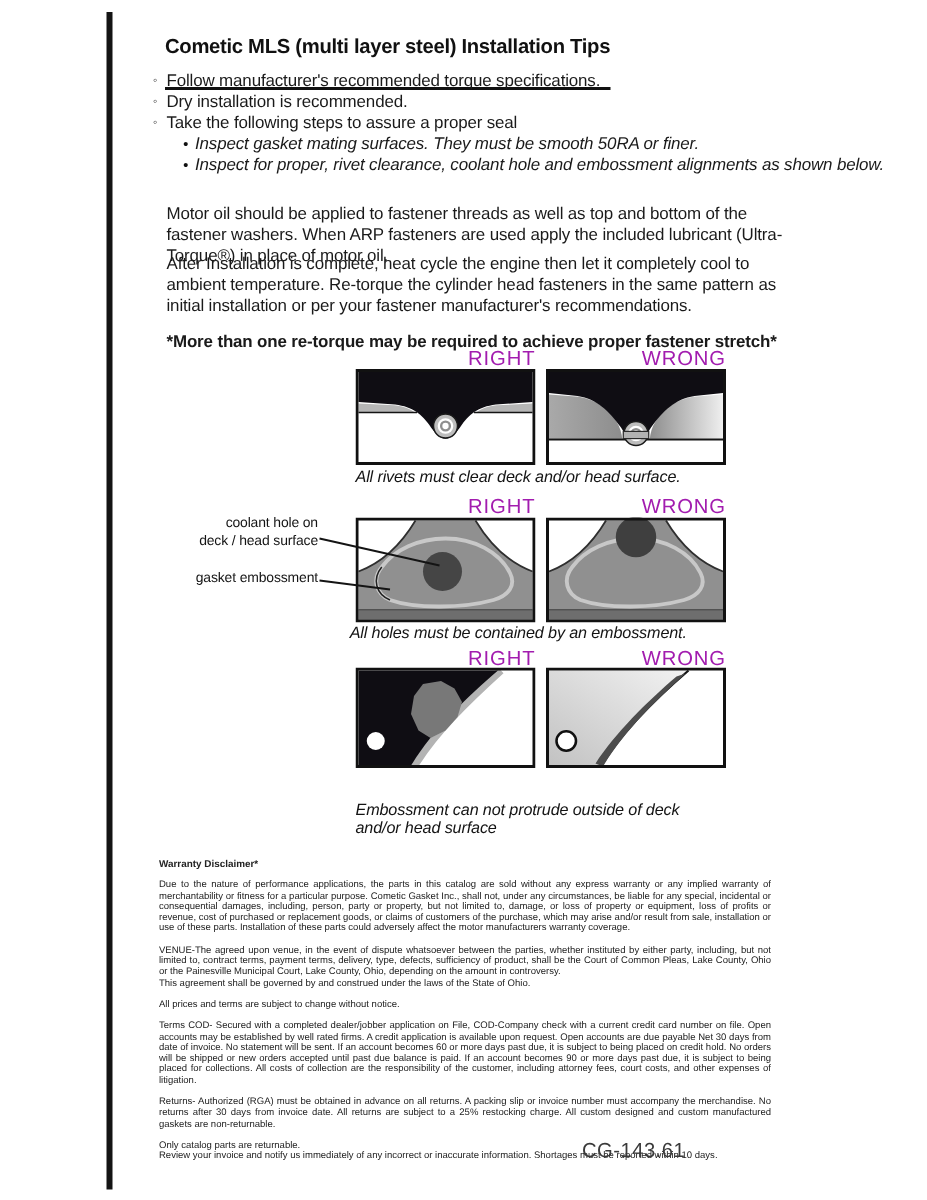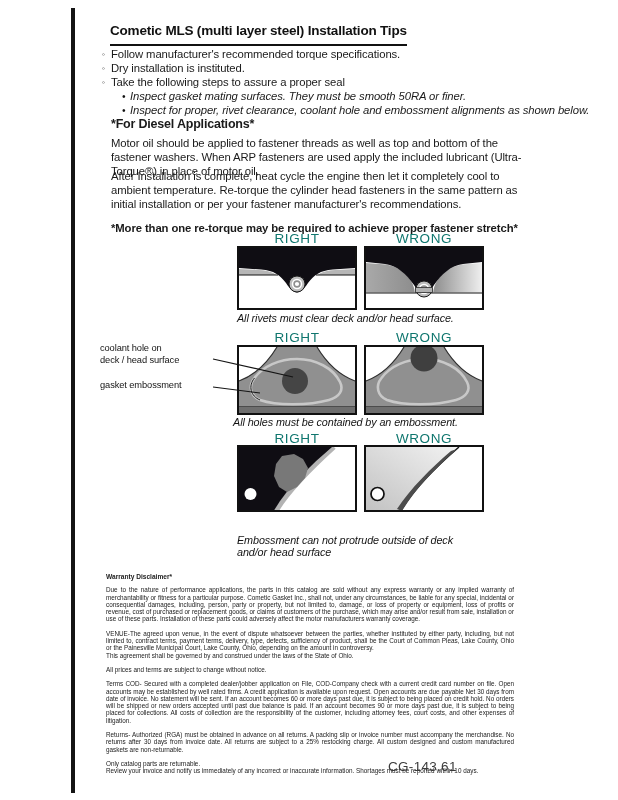--- a/index.html
+++ b/index.html
@@ -5,41 +5,41 @@
   html,body { margin:0; padding:0; background:#ffffff; }
   .page {
     position:relative; width:618px; height:800px; background:#ffffff;
     font-family:"Liberation Sans", sans-serif; color:#1a1a1a; overflow:hidden;
   }
   .left-rule { position:absolute; left:71px; top:8px; width:4px; height:785px; background:#141414; }
 
   .title {
     position:absolute; left:110px; top:23px; font-size:13.5px; font-weight:bold;
     letter-spacing:-0.2px; color:#111;
-    border-bottom:2px solid #111; padding-bottom:6px;
+    border-bottom:2px solid #111; padding-bottom:20px;
   }
 
   .bullets { position:absolute; left:102px; top:47px; font-size:11.3px; letter-spacing:-0.1px; }
   .bullet-line { height:14px; line-height:14px; white-space:nowrap; }
   .bullet-mark { display:inline-block; width:9px; font-size:8px; vertical-align:1px; color:#222; }
   .sub-line { height:14px; line-height:14px; margin-left:20px; white-space:nowrap;font-style:italic; }
   .sub-mark { display:inline-block; width:8px; font-size:10px; color:#111; }
 
   .diesel-h { position:absolute; left:111px; top:117px; font-size:12.5px; font-weight:bold; letter-spacing:-0.2px; }
   .bodypara { position:absolute; left:111px; width:414px; font-size:11.3px; line-height:14px; letter-spacing:-0.1px; }
   .p1 { top:136px; }
   .p2 { top:169px; }
   .note { top:221px;font-weight:bold; }
 
-  .fig-label { position:absolute; width:120px; text-align:center; font-size:13.5px; letter-spacing:0.6px; color:#0f766e; }
+  .fig-label { position:absolute; width:120px; text-align:right; font-size:13.5px; letter-spacing:0.6px; color:#a21caf; }
   .panel { position:absolute; width:120px; }
   .panel svg { display:block; width:120px; }
   .caption { position:absolute; font-size:10.8px; letter-spacing:-0.1px; color:#141414;font-style:italic; }
 
-  .ann { position:absolute; width:112px; text-align:left; font-size:9.3px; line-height:11.5px; letter-spacing:-0.1px; color:#141414; }
+  .ann { position:absolute; width:112px; text-align:right; font-size:9.3px; line-height:11.5px; letter-spacing:-0.1px; color:#141414; }
   .ann1 { left:100px; top:343px; }
   .ann2 { left:100px; top:380px; }
   .leaders { position:absolute; left:205px; top:348px; width:100px; height:50px; z-index:5; pointer-events:none; }
 
   .disclaimer { position:absolute; left:106px; top:573px; width:408px; font-size:6.35px; line-height:7.3px; color:#222; text-align:justify; }
   .disclaimer .dh { font-weight:bold; font-size:6.6px; margin-bottom:6px; text-align:left; }
   .dp { margin:0 0 7px 0; }
   .dp.tight { margin-bottom:0; }
 
   .footer-code { position:absolute; left:388px; top:759px; font-size:13.5px; letter-spacing:0.3px; color:#3a3a3a; }
@@ -48,27 +48,26 @@
 <body>
 
 <div class="page">
 
   <div class="left-rule"></div>
 
   <div class="title">Cometic MLS (multi layer steel) Installation Tips</div>
 
   <div class="bullets">
     <div class="bullet-line"><span class="bullet-mark">◦</span><span>Follow manufacturer's recommended torque specifications.</span></div>
-    <div class="bullet-line"><span class="bullet-mark">◦</span><span>Dry installation is instituted.</span></div>
+    <div class="bullet-line"><span class="bullet-mark">◦</span><span>Dry installation is recommended.</span></div>
     <div class="bullet-line"><span class="bullet-mark">◦</span><span>Take the following steps to assure a proper seal</span></div>
     <div class="sub-line"><span class="sub-mark">•</span><span>Inspect gasket mating surfaces.  They must be smooth 50RA or finer.</span></div>
     <div class="sub-line"><span class="sub-mark">•</span><span>Inspect for proper, rivet clearance, coolant hole and embossment alignments as shown below.</span></div>
   </div>
 
-  <div class="diesel-h">*For Diesel Applications*</div>
   <div class="bodypara p1">Motor oil should be applied to fastener threads as well as top and bottom of the fastener washers. When ARP fasteners are used apply the included lubricant (Ultra-Torque®) in place of motor oil.</div>
   <div class="bodypara p2">After Installation is complete, heat cycle the engine then let it completely cool to ambient temperature. Re-torque the cylinder head fasteners in the same pattern as initial installation or per your fastener manufacturer's recommendations.</div>
   <div class="bodypara note">*More than one re-torque may be required to achieve proper fastener stretch*</div>
 
   <div class="fig-label" style="left:237px; top:231px;">RIGHT</div>
   <div class="fig-label" style="left:364px; top:231px;">WRONG</div>
 
   <div class="panel" style="left:237px; top:246px;">
     <svg viewBox="0 0 120 64">
       <rect x="0" y="0" width="120" height="64" fill="#ffffff"></rect>

